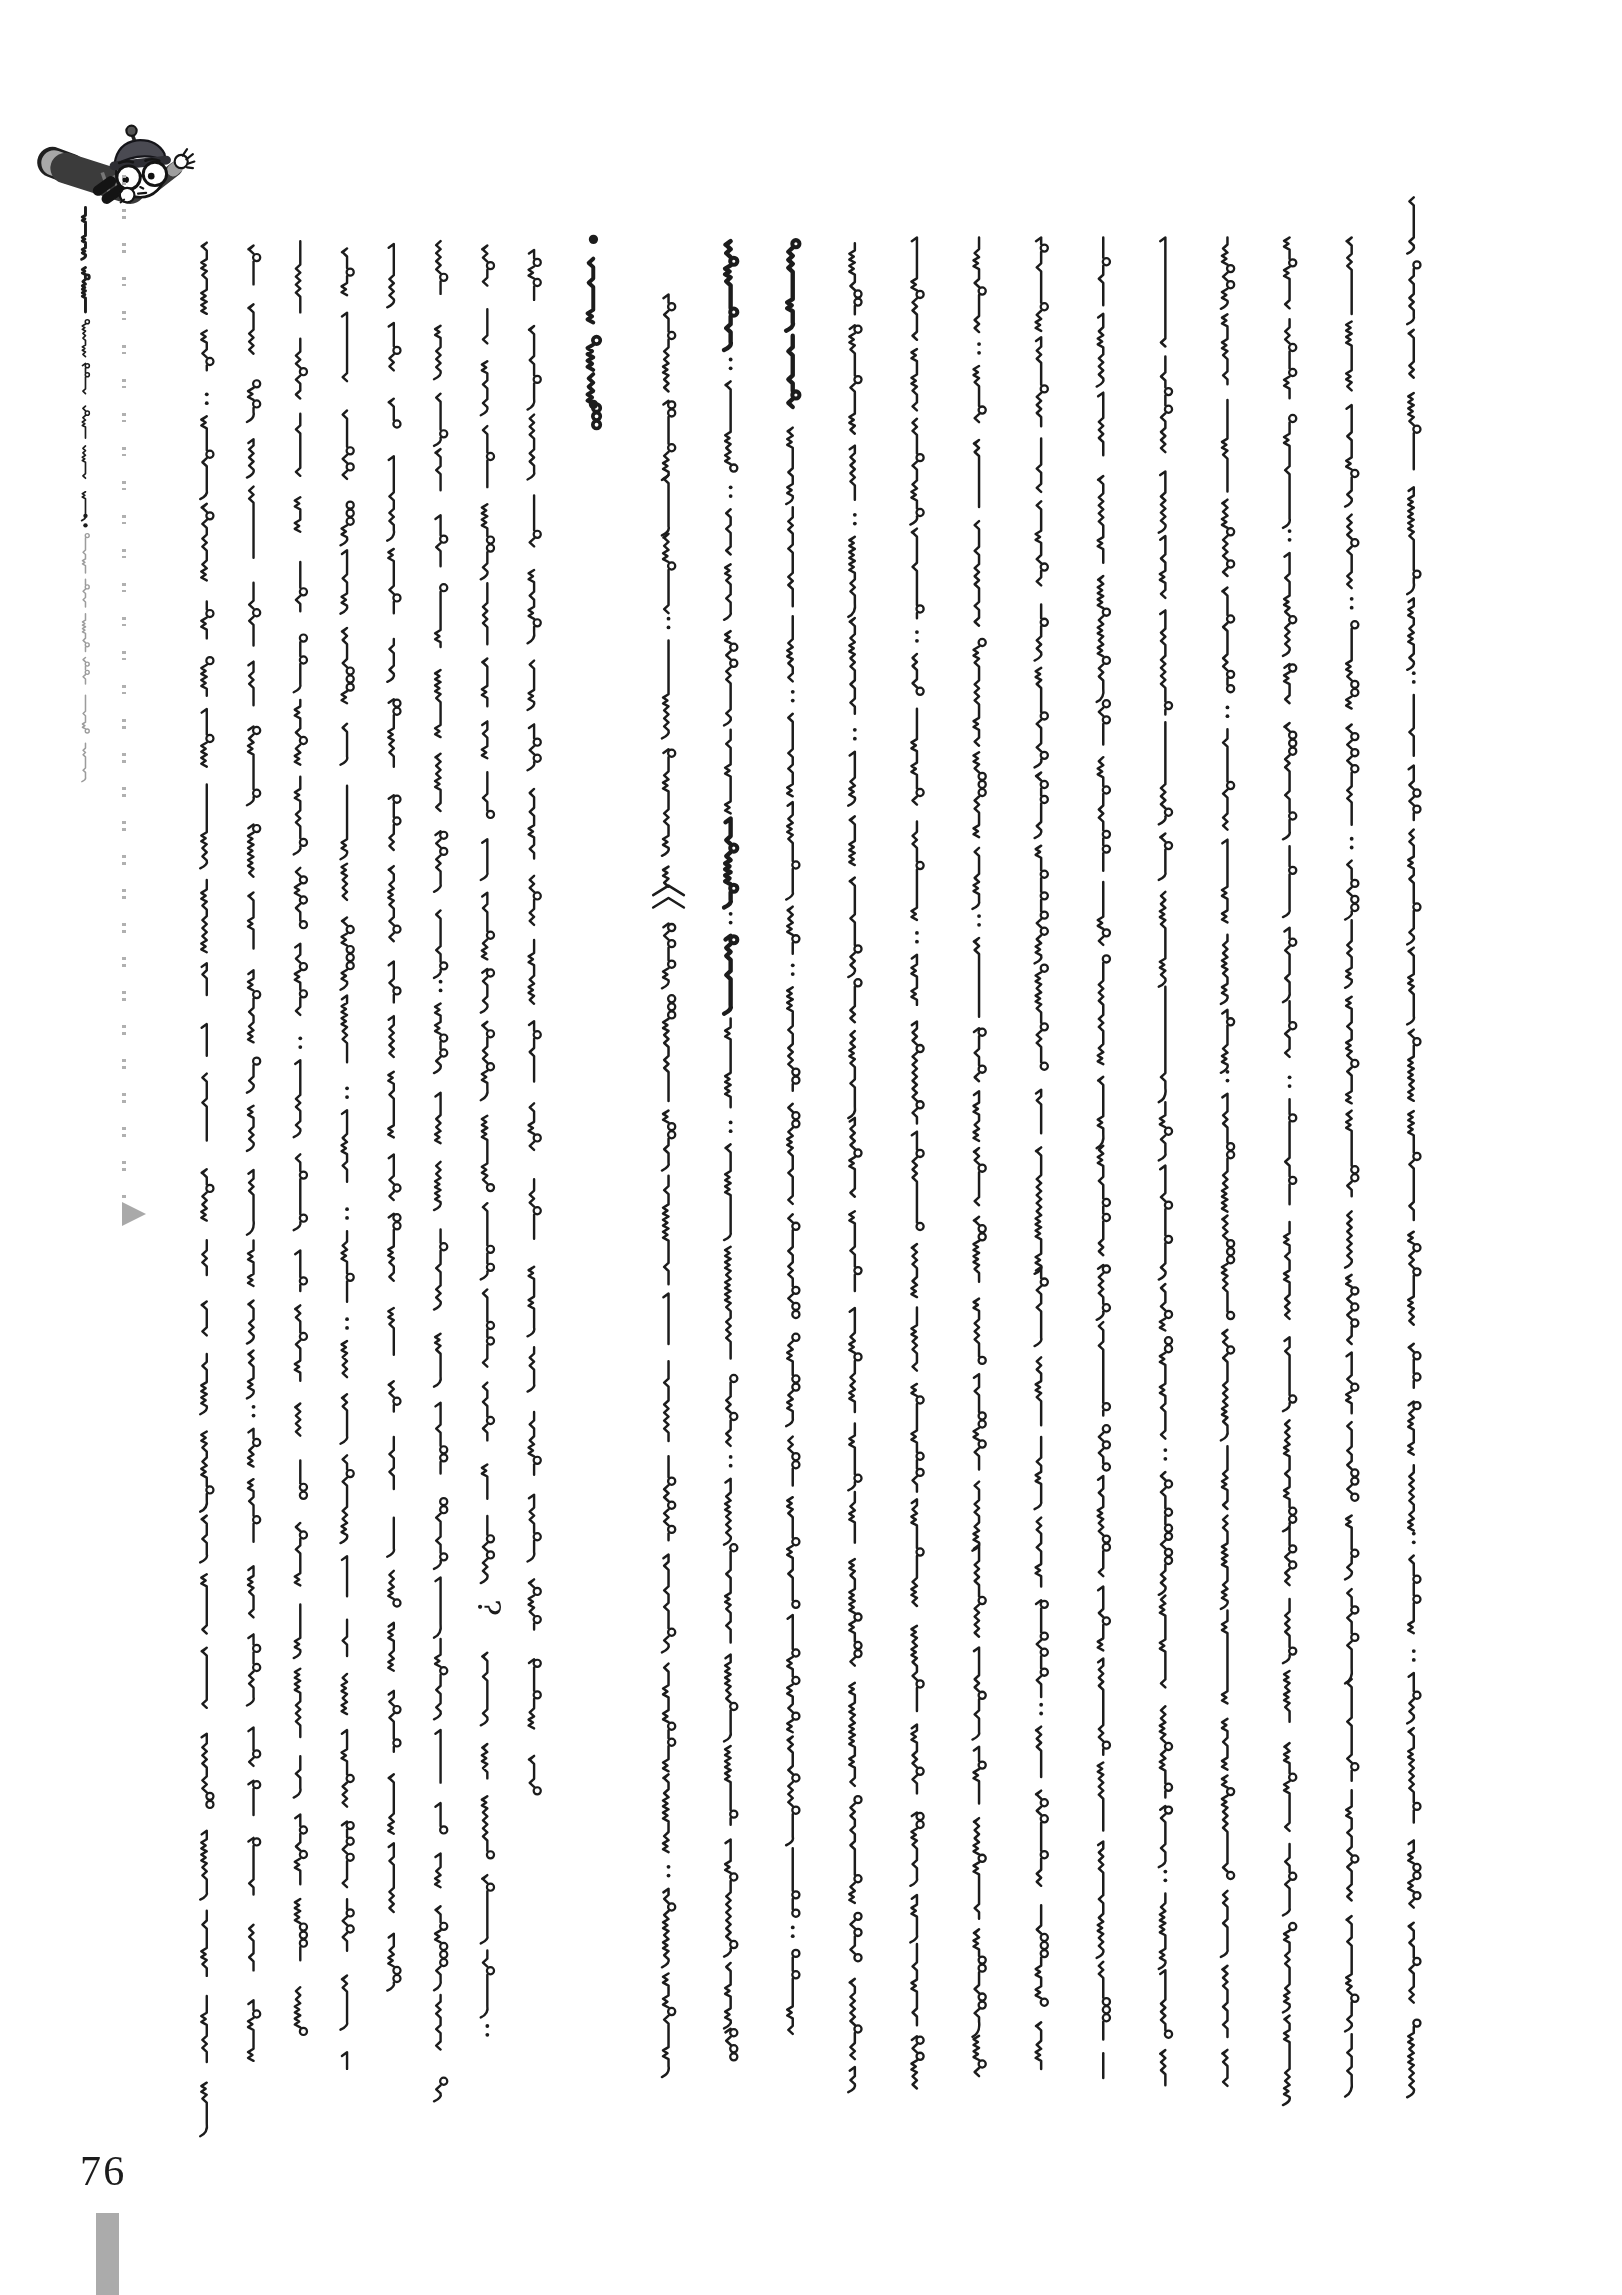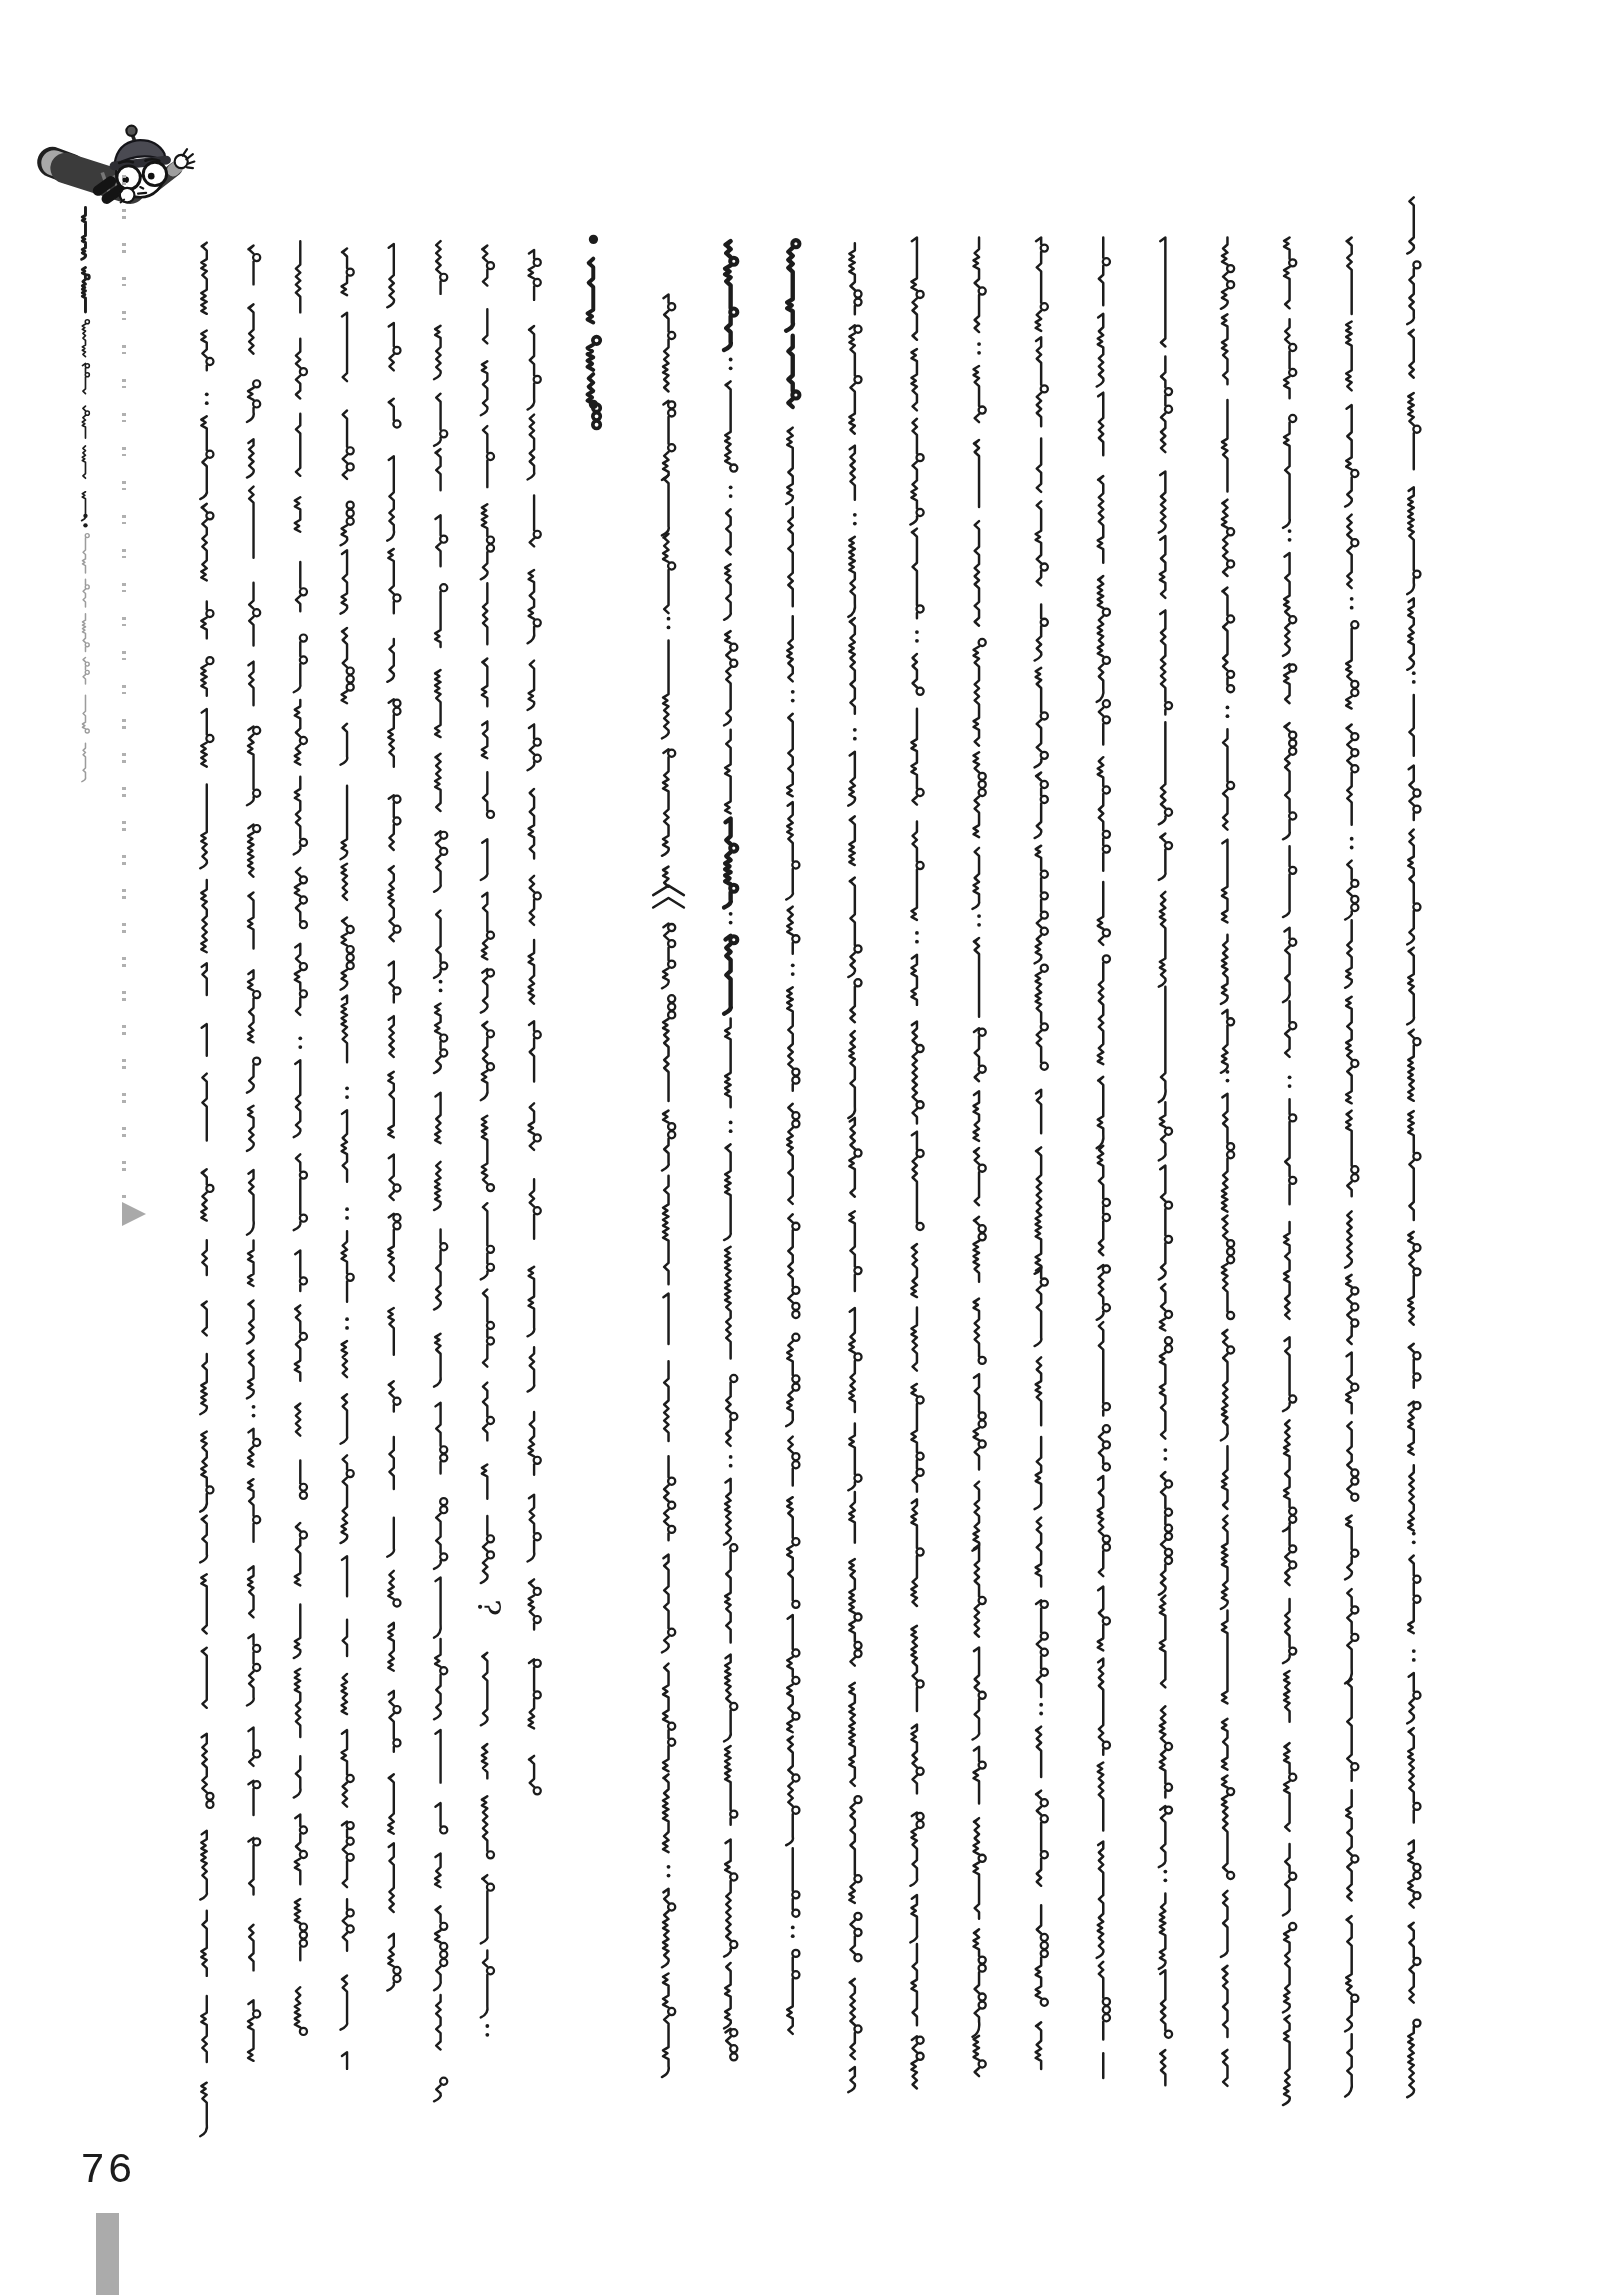--- a/index.html
+++ b/index.html
@@ -3,21 +3,21 @@
 <meta charset="utf-8">
 <style>
   html,body{margin:0;padding:0;background:#e8e8e8;}
   .page{position:relative;width:1622px;height:2295px;background:#ffffff;overflow:hidden;
         font-family:"Liberation Sans",sans-serif;}
   .page svg{position:absolute;left:0;top:0;}
   .overlay{position:absolute;color:#1c1c1c;}
   .bullet{font-family:"DejaVu Sans",sans-serif;font-size:32px;line-height:1;width:25px;text-align:center;}
   .qmark{font-family:"DejaVu Serif",serif;font-size:31px;line-height:1;width:32px;text-align:center;
          transform:rotate(90deg);}
-  .pagenum{font-family:Liberation Mono, monospace;font-size:42px;letter-spacing:2.2px;}
+  .pagenum{font-family:Liberation Serif, serif;font-size:42px;letter-spacing:2.2px;}
   .dotline{position:absolute;left:122px;top:175px;width:3.7px;height:1025px;
            background:repeating-linear-gradient(to bottom,#b0b0b0 0 2.9px,transparent 2.9px 6.6px,#b0b0b0 6.6px 9.5px,transparent 9.5px 34px);}
   .tri{position:absolute;left:122px;top:1202px;width:0;height:0;
        border-top:12.4px solid transparent;border-bottom:12.4px solid transparent;border-left:24px solid #a9a9a9;}
   .graybar{position:absolute;left:96px;top:2213px;width:22.7px;height:83px;background:#ababab;}
 </style>
 </head>
 <body>
 
 <div class="page">

